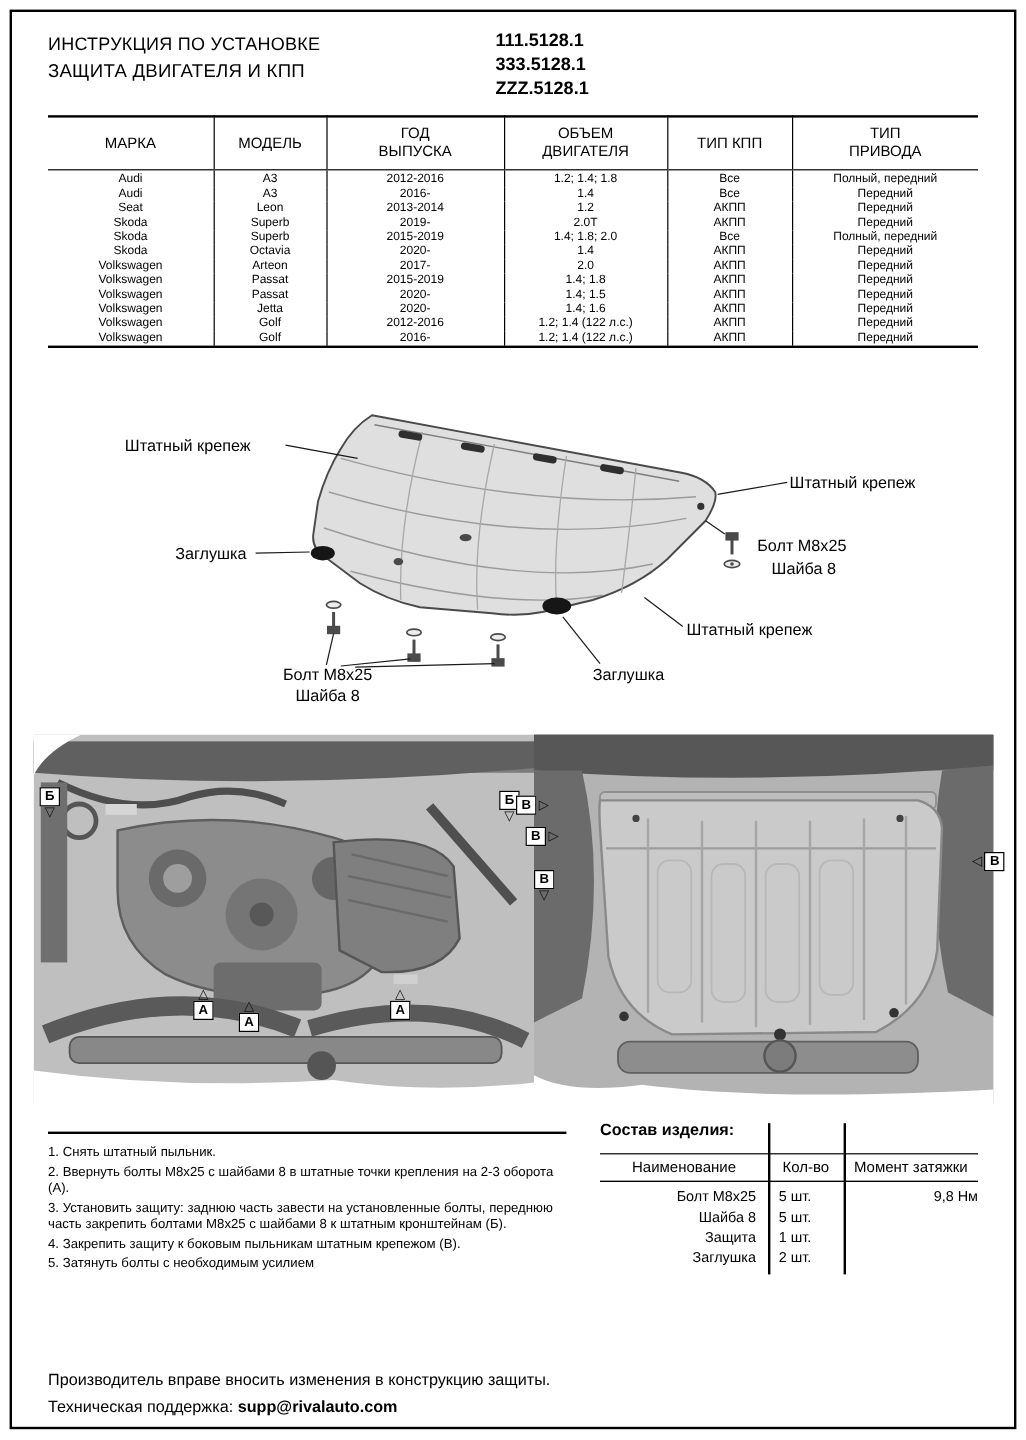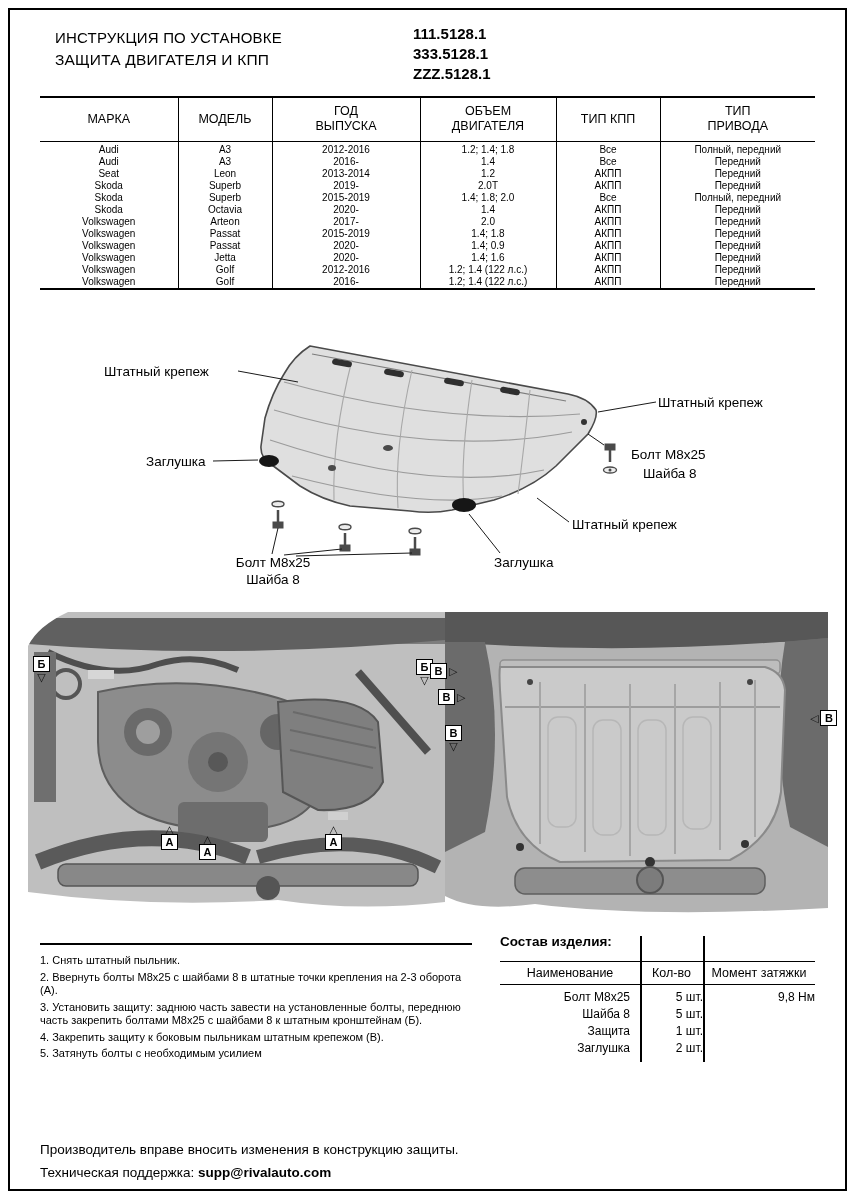--- a/index.html
+++ b/index.html
@@ -2,21 +2,21 @@
 <html><head>
 <meta charset="utf-8">
 <style>
   *{margin:0;padding:0;box-sizing:border-box}
   html,body{width:855px;height:1200px}
   body{position:relative;background:#fff;color:#000;font-family:"Liberation Sans","DejaVu Sans",sans-serif;overflow:hidden}
   .abs{position:absolute}
   .frame{position:absolute;left:8px;top:8px;right:8px;bottom:9px;border:2px solid #000;pointer-events:none}
 
   
-  .doc-title{left:55px;top:27px;font-size:15px;line-height:22px;letter-spacing:.2px}
+  .doc-title{left:40px;top:27px;font-size:15px;line-height:22px;letter-spacing:.2px}
   .doc-title .l2{font-weight:normal;font-size:15.5px}
   .partnums{left:413px;top:24px;font-size:15px;font-weight:bold;line-height:20px}
 
   
   table.fitment{position:absolute;left:40px;top:96px;width:775px;border-collapse:collapse;table-layout:fixed;border-top:2px solid #000;border-bottom:2px solid #000}
   .fitment thead th{font-weight:normal;font-size:12.5px;line-height:15px;white-space:pre-line;border-bottom:1.5px solid #000;height:44px;vertical-align:middle;text-align:center;padding:3px 0}
   .fitment th + th, .fitment td + td{border-left:1px solid #000}
   .fitment tbody td{font-size:10px;line-height:12px;height:12px;text-align:center;vertical-align:middle;padding:0;white-space:nowrap;overflow:hidden}
   .fitment tbody tr:first-child td{padding-top:2px}
 
@@ -40,21 +40,21 @@
   .rule{border-top:2px solid #000;margin-top:9px;margin-bottom:9px}
   .steps .step{font-size:11px;line-height:13.5px;margin-bottom:3px}
 
   
   .parts{left:500px;top:934px;width:315px;height:132px}
   .parts .vline{position:absolute;top:2px;bottom:4px;width:1.5px;background:#000}
   table.partstable{position:absolute;left:0;top:27px;width:315px;border-collapse:collapse;table-layout:fixed}
   .partstable thead th{font-weight:normal;font-size:12.5px;border-top:1.5px solid #000;border-bottom:1.5px solid #000;height:23px;vertical-align:middle}
   .partstable tbody td{font-size:12px;line-height:17px;height:17px;vertical-align:middle;white-space:nowrap}
   .partstable tbody td:nth-child(1){text-align:right;padding-right:10px}
-  .partstable tbody td:nth-child(2){text-align:right;padding-left:9px}
+  .partstable tbody td:nth-child(2){text-align:left;padding-left:9px}
   .partstable tbody td:nth-child(3){text-align:right;padding-left:10px}
   .partstable tbody tr:first-child td{padding-top:4px}
 
   
   .footer{left:40px;top:1138px;font-size:13.5px;line-height:23px}
   .footer b{font-weight:bold}
 </style>
 </head>
 <body>
 
@@ -154,21 +154,21 @@
         <td>Passat</td>
         <td>2015-2019</td>
         <td>1.4; 1.8</td>
         <td>АКПП</td>
         <td>Передний</td>
       </tr>
       <tr>
         <td>Volkswagen</td>
         <td>Passat</td>
         <td>2020-</td>
-        <td>1.4; 0.9</td>
+        <td>1.4; 1.5</td>
         <td>АКПП</td>
         <td>Передний</td>
       </tr>
       <tr>
         <td>Volkswagen</td>
         <td>Jetta</td>
         <td>2020-</td>
         <td>1.4; 1.6</td>
         <td>АКПП</td>
         <td>Передний</td>

